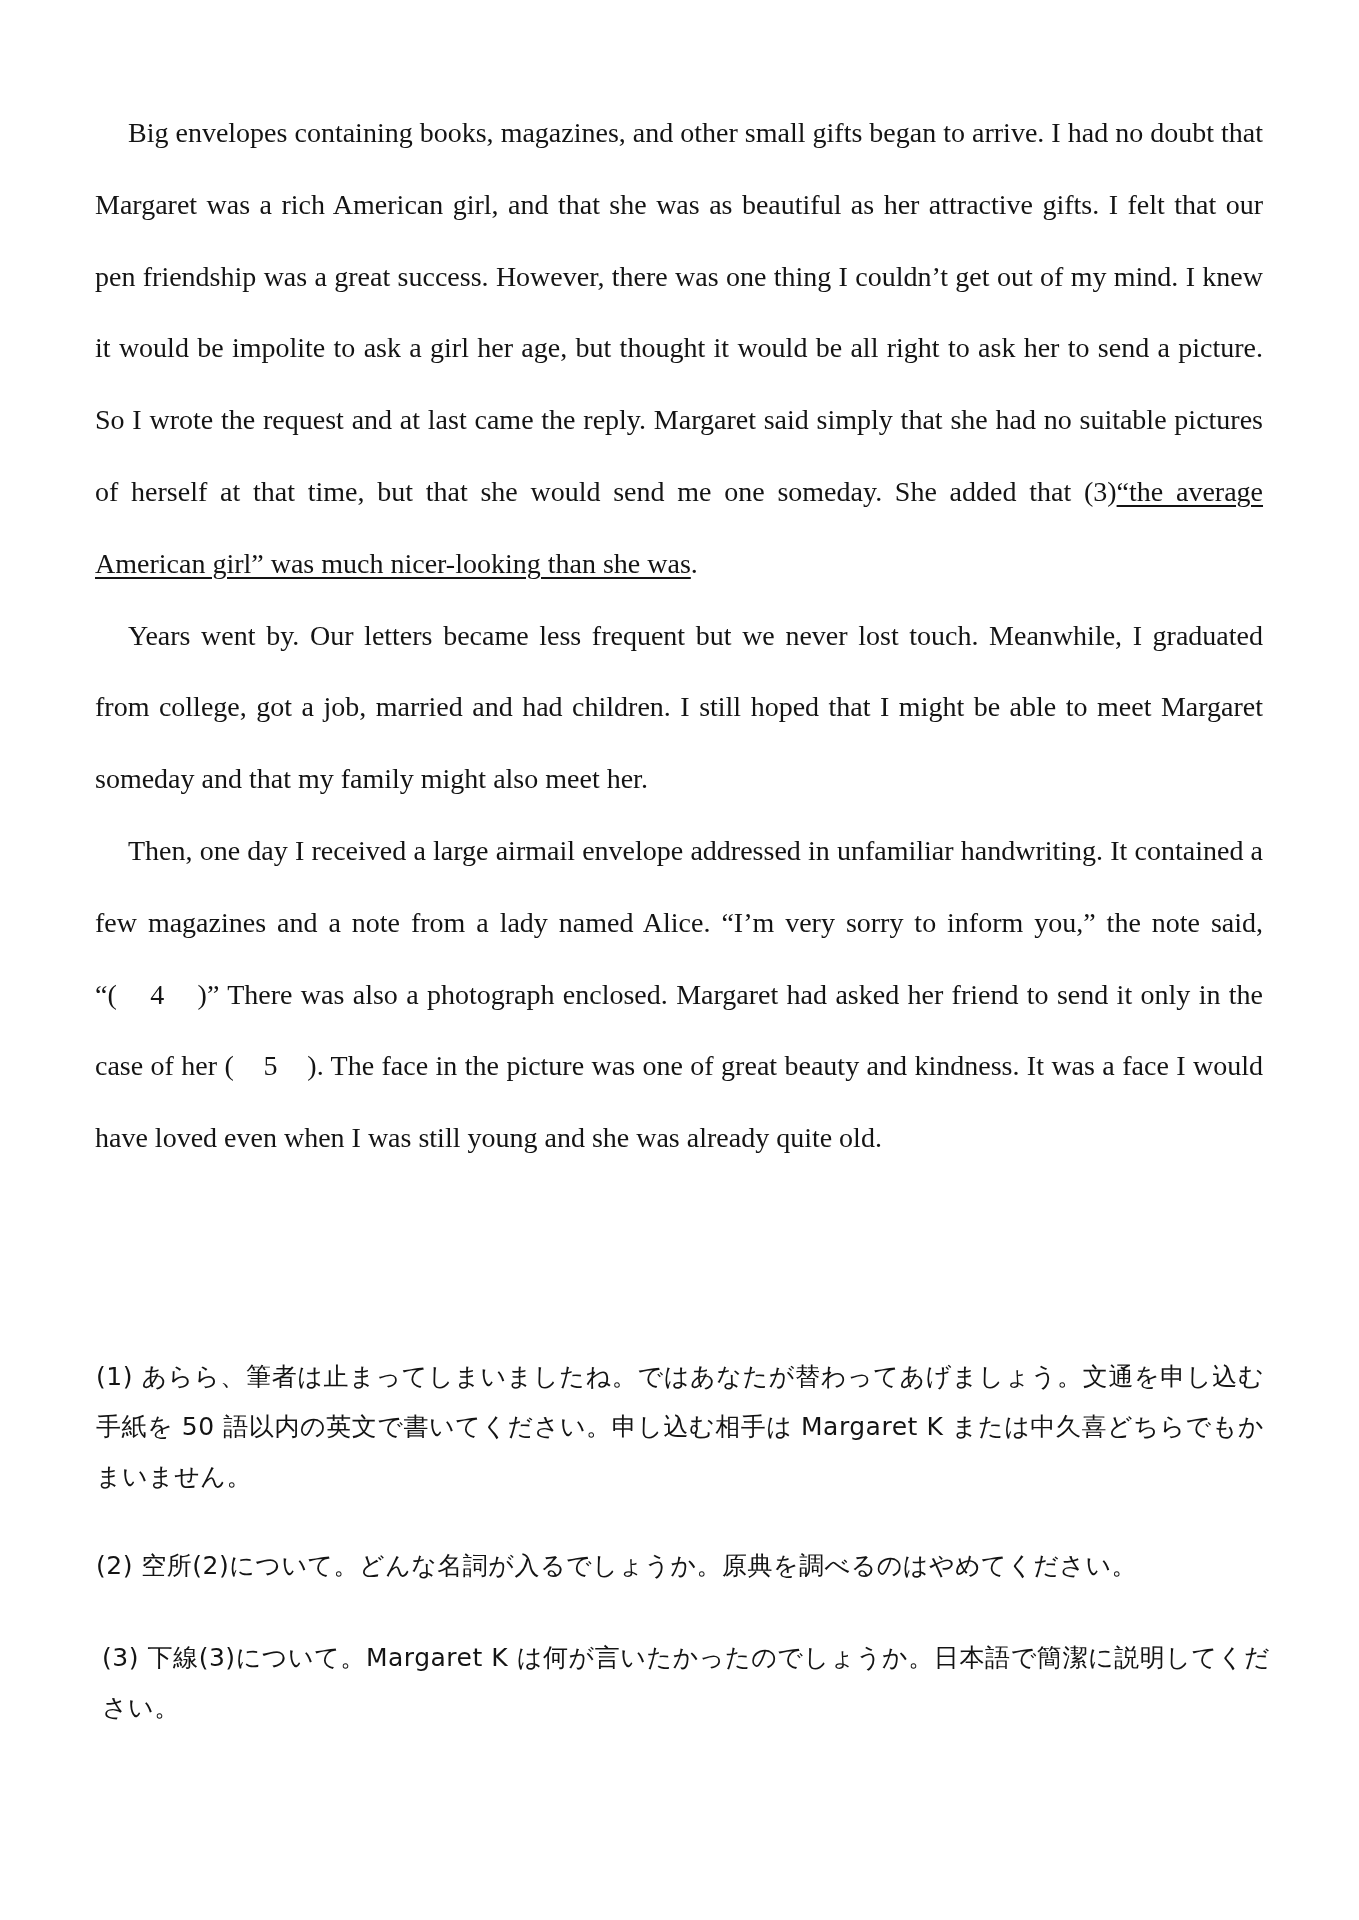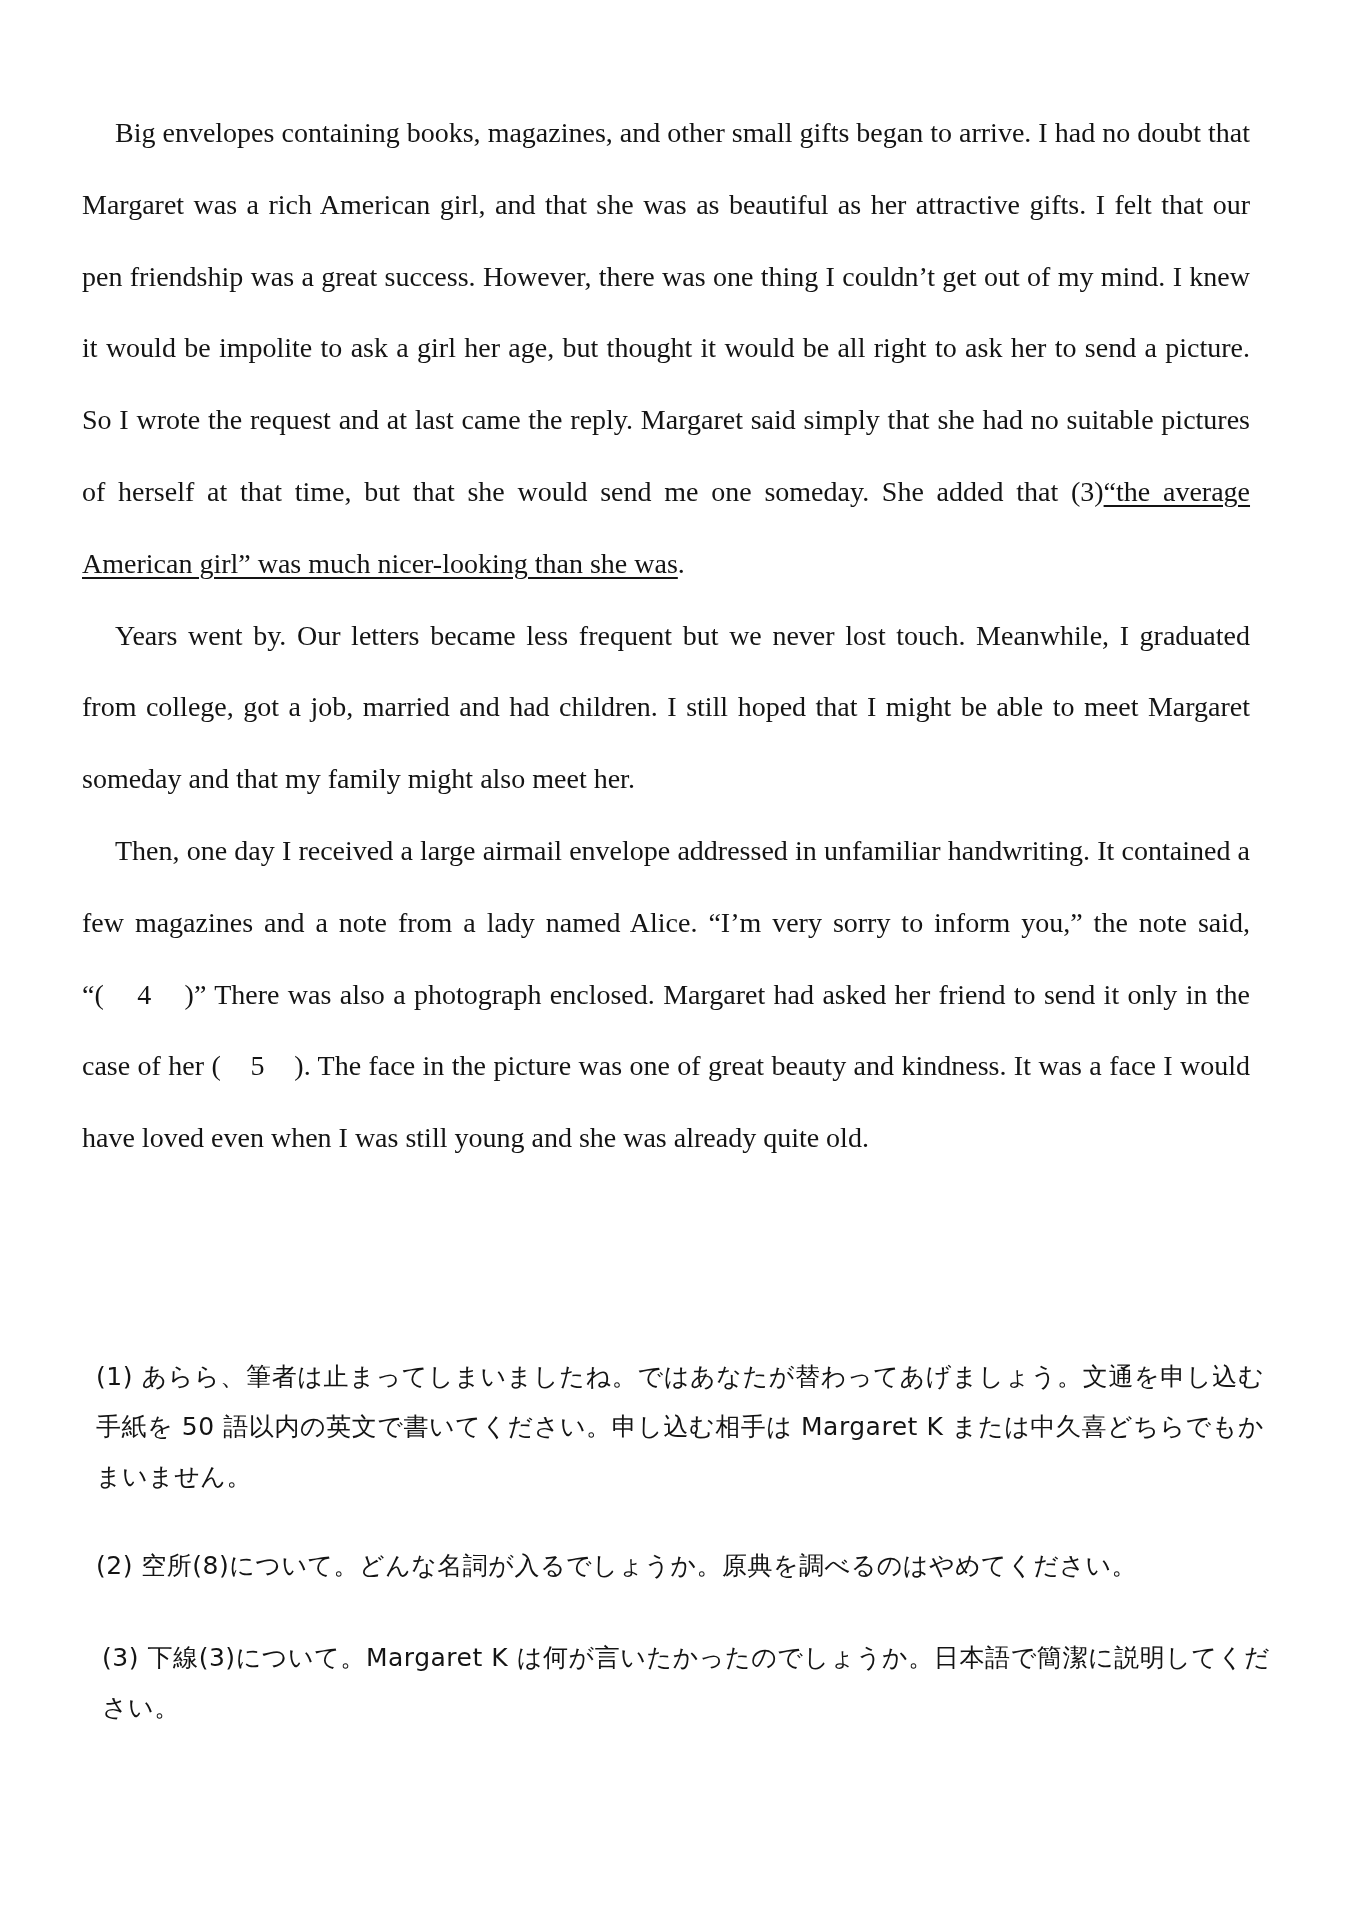--- a/index.html
+++ b/index.html
@@ -9,21 +9,21 @@
     }
     body {
       width: 1359px;
       height: 1920px;
       position: relative;
       overflow: hidden;
       color: #141414;
     }
     .passage {
       position: absolute;
-      left: 82px;
+      left: 95px;
       top: 97px;
       width: 1168px;
       font-family: "Liberation Serif", "DejaVu Serif", serif;
       font-size: 28px;
       line-height: 71.8px;
       text-align: justify;
       text-align-last: left;
     }
     .passage p {
       margin: 0;
@@ -62,18 +62,18 @@
   <p><span>Big envelopes containing books, magazines, and other small gifts began to arrive. I had no doubt that Margaret was a rich American girl, and that she was as beautiful as her attractive gifts. I felt that our pen friendship was a great success. However, there was one thing I couldn’t get out of my mind. I knew it would be impolite to ask a girl her age, but thought it would be all right to ask her to send a picture. So I wrote the request and at last came the reply. Margaret said simply that she had no suitable pictures of herself at that time, but that she would send me one someday. She added that (3)</span><span class="ul">“the average American girl” was much nicer-looking than she was</span><span>.</span></p>
   <p><span>Years went by. Our letters became less frequent but we never lost touch. Meanwhile, I graduated from college, got a job, married and had children. I still hoped that I might be able to meet Margaret someday and that my family might also meet her.</span></p>
   <p><span>Then, one day I received a large airmail envelope addressed in unfamiliar handwriting. It contained a few magazines and a note from a lady named Alice. “I’m very sorry to inform you,” the note said, “</span><span class="blank">(    4    )</span><span>” There was also a photograph enclosed. Margaret had asked her friend to send it only in the case of her </span><span class="blank">(    5    )</span><span>. The face in the picture was one of great beauty and kindness. It was a face I would have loved even when I was still young and she was already quite old.</span></p>
 </div>
 
 <div class="questions q1">
   <span class="qnum">(1) </span><span>あらら、筆者は止まってしまいましたね。ではあなたが替わってあげましょう。文通を申し込む手紙を 50 語以内の英文で書いてください。申し込む相手は Margaret K または中久喜どちらでもかまいません。</span>
 </div>
 
 <div class="questions q2">
-  <span class="qnum">(2) </span><span>空所(8)について。どんな名詞が入るでしょうか。原典を調べるのはやめてください。</span>
+  <span class="qnum">(2) </span><span>空所(2)について。どんな名詞が入るでしょうか。原典を調べるのはやめてください。</span>
 </div>
 
 <div class="questions q3">
   <span class="qnum">(3) </span><span>下線(3)について。Margaret K は何が言いたかったのでしょうか。日本語で簡潔に説明してください。</span>
 </div>
 
 </body></html>

